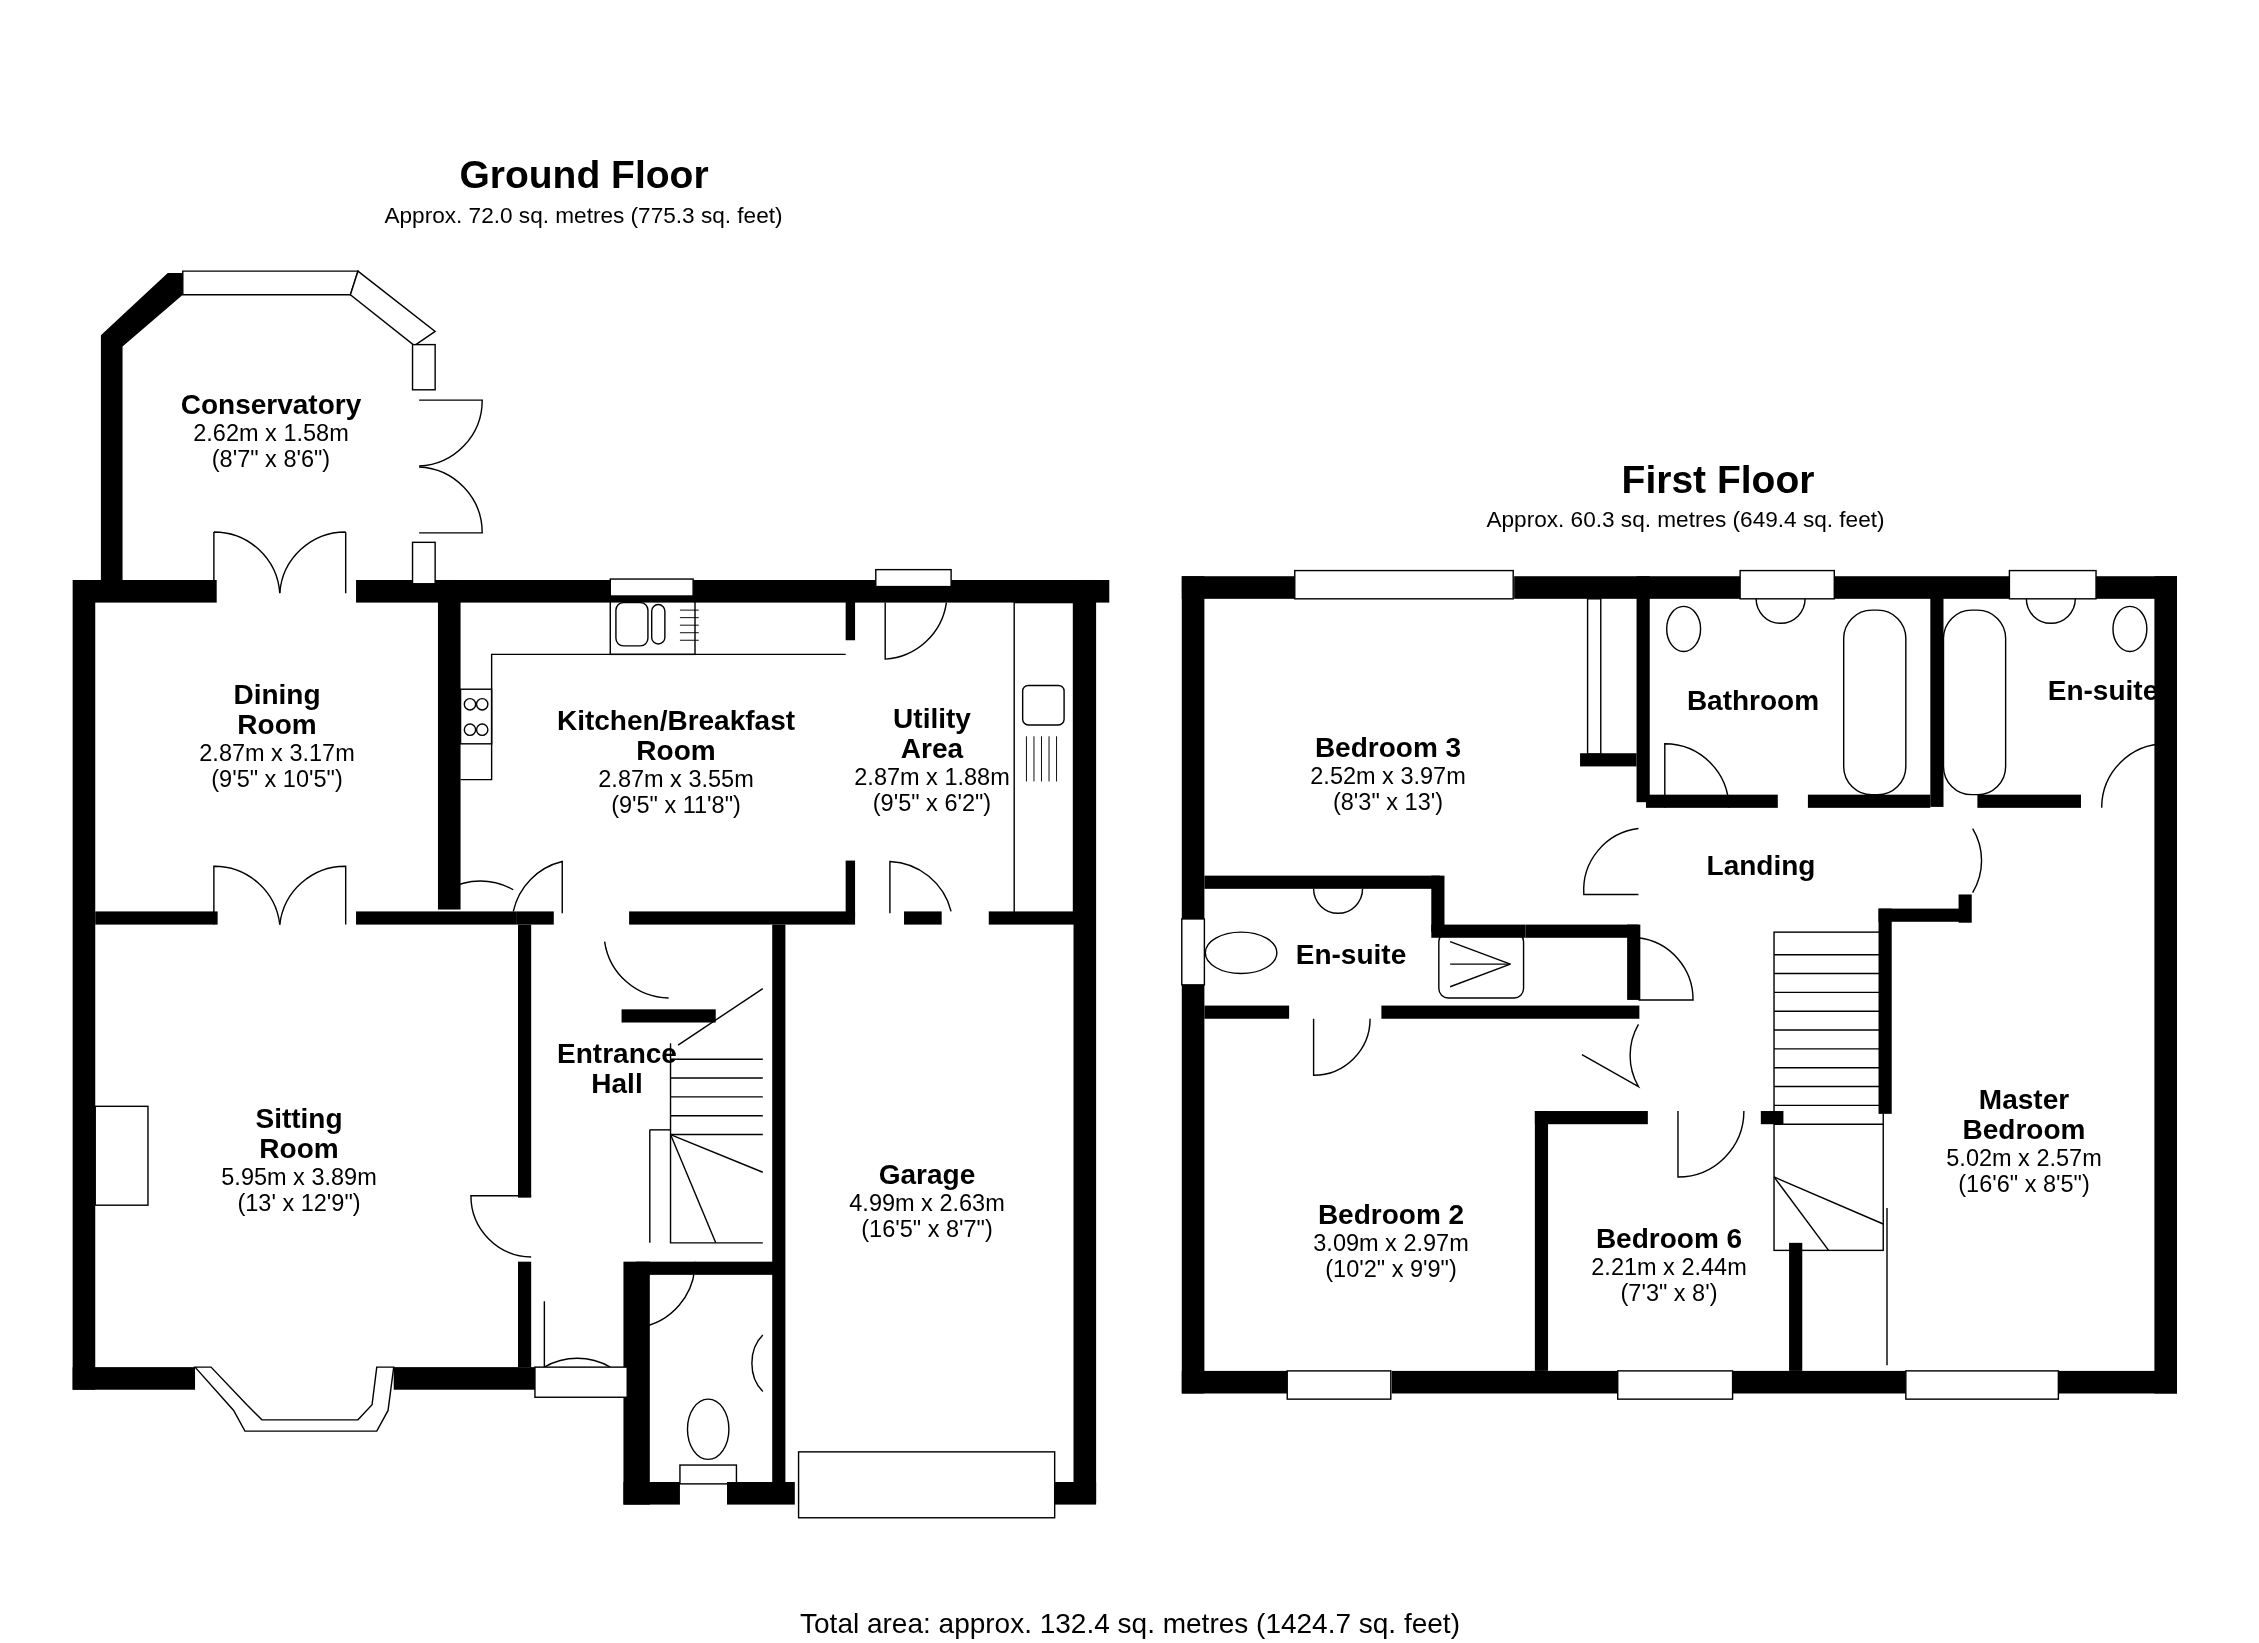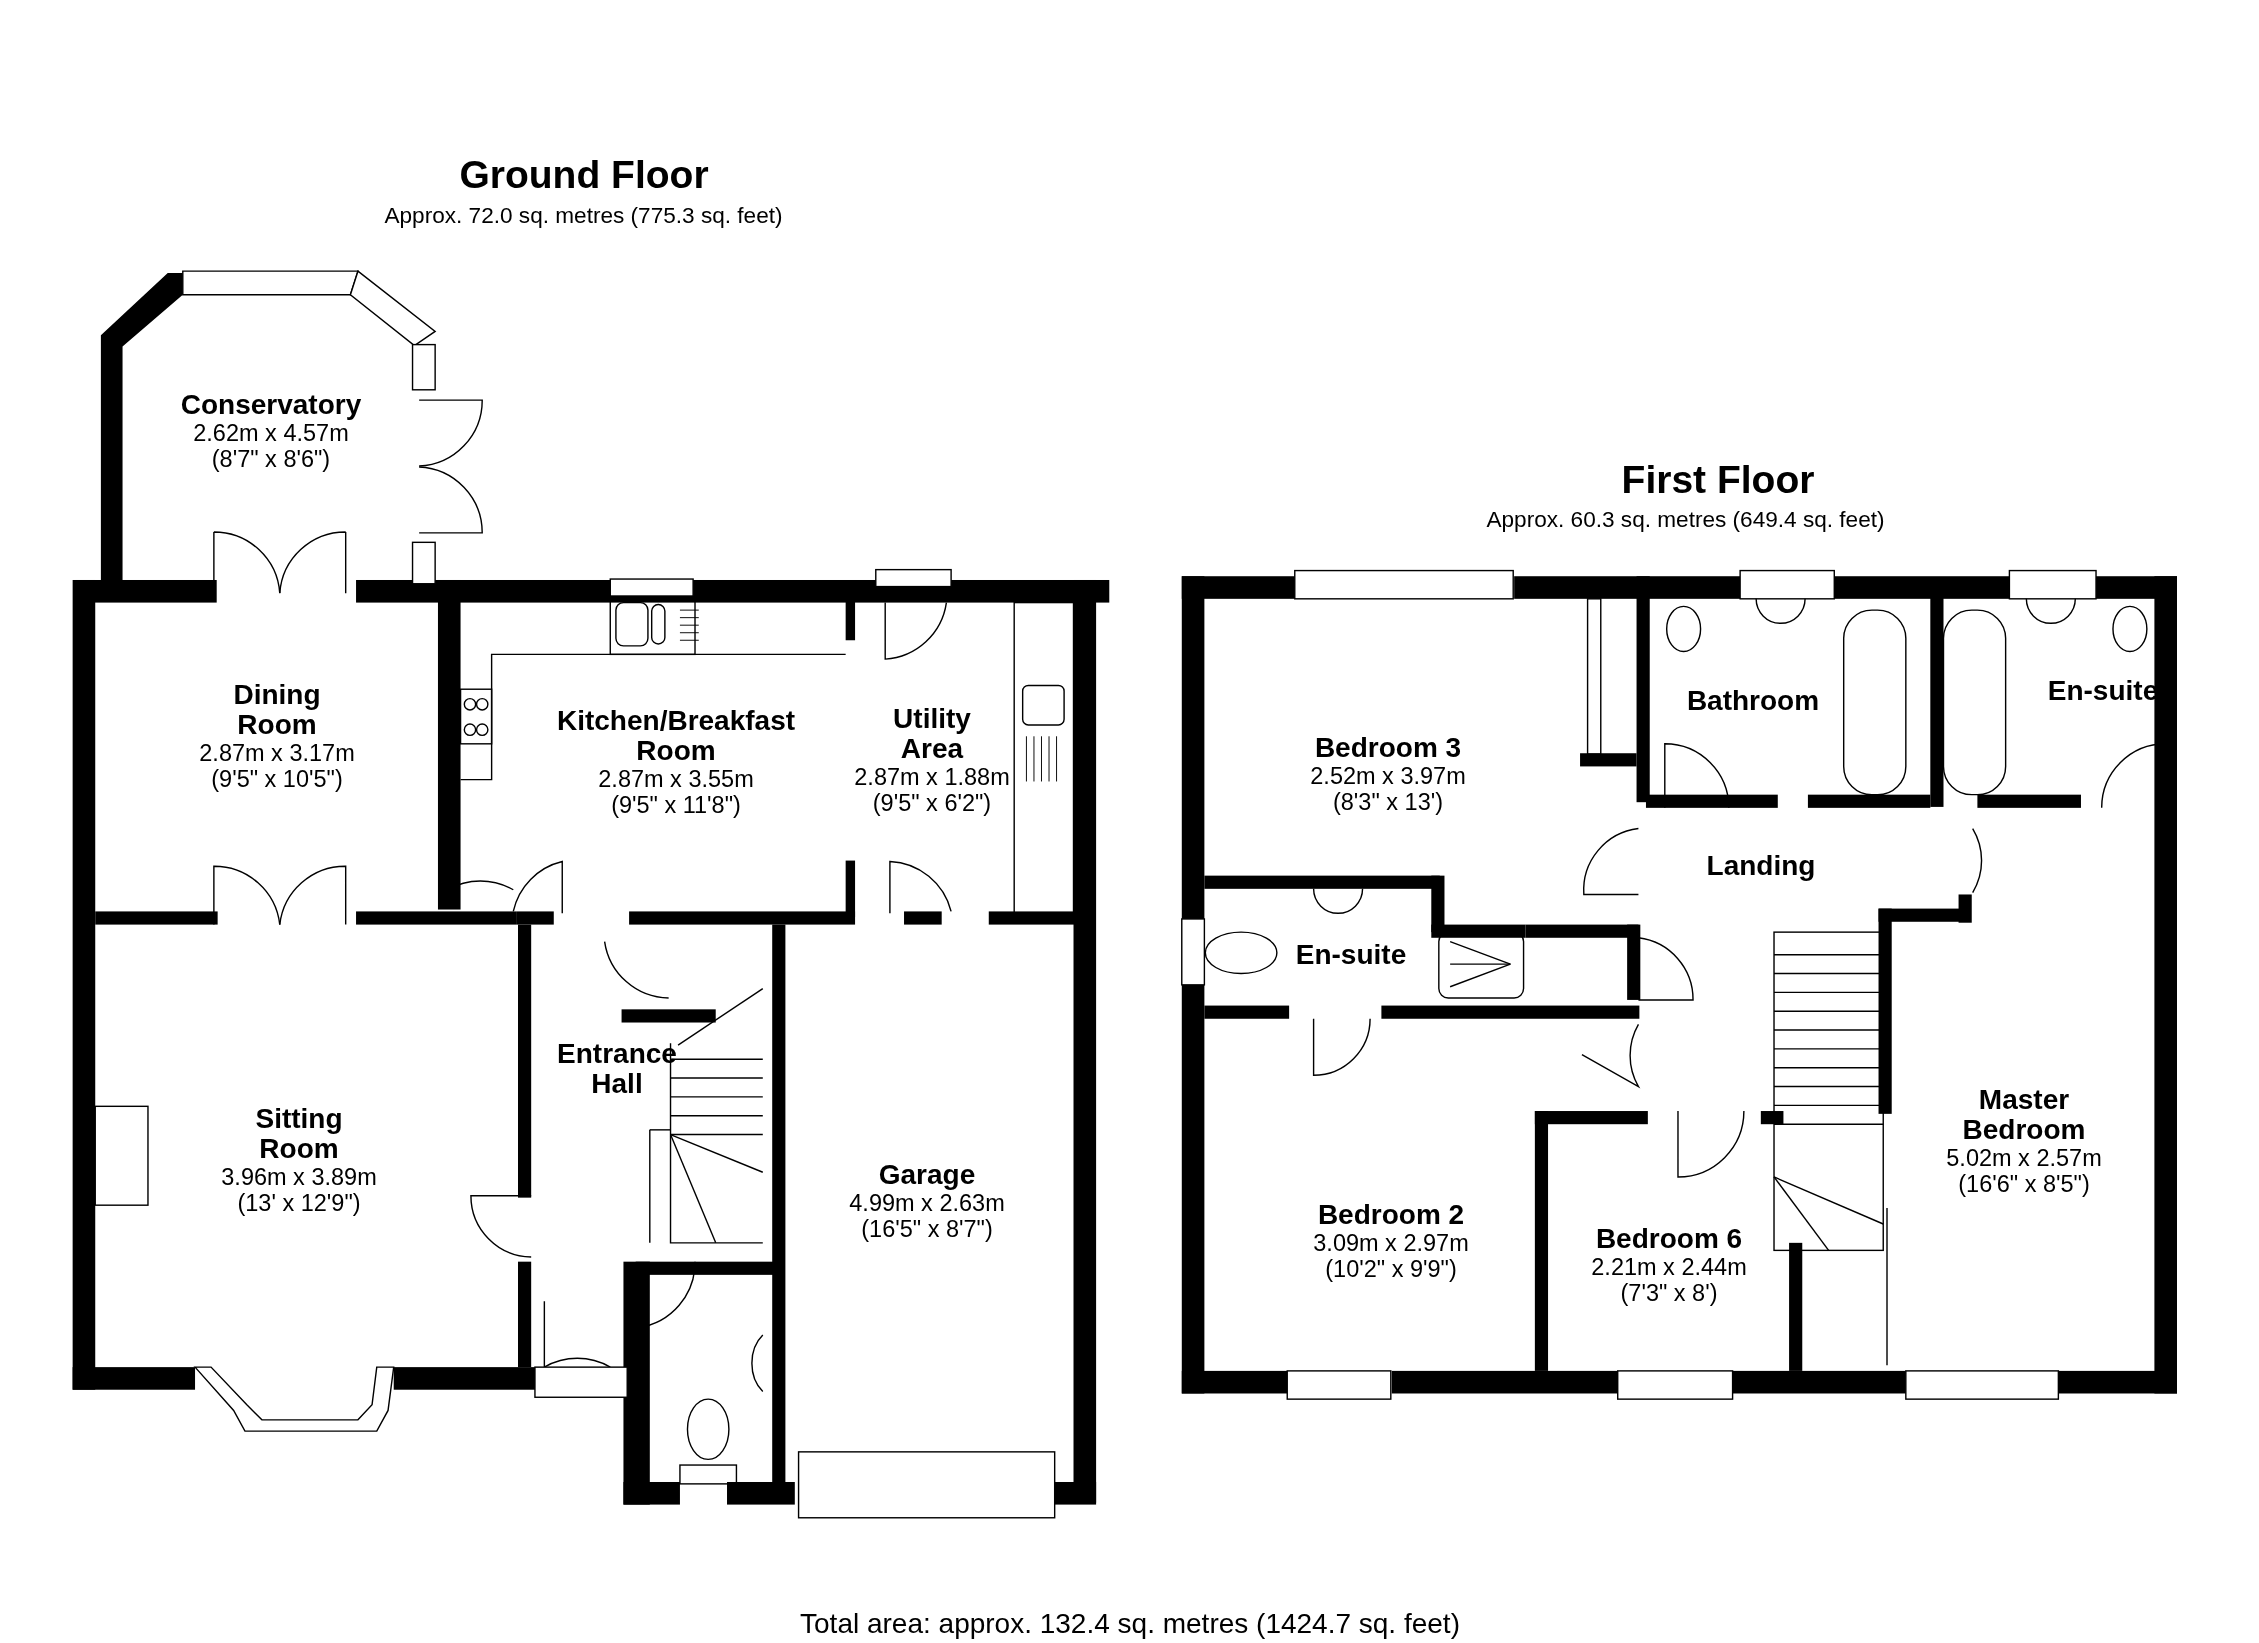--- a/index.html
+++ b/index.html
@@ -227,21 +227,21 @@
   <div class="floor-sub" style="left:282px; width:603px; top:203px;">Approx. 72.0 sq. metres (775.3 sq. feet)</div>
 </div>
 
 <div>
   <div class="floor-title" style="left:1492px; width:452px; top:458px;">First Floor</div>
   <div class="floor-sub" style="left:1384px; width:603px; top:507px;">Approx. 60.3 sq. metres (649.4 sq. feet)</div>
 </div>
 
 <div class="room-label" style="left:271px; top:390px;">
   <span class="room-name">Conservatory</span>
-  <span class="room-dim">2.62m x 4.57m</span>
+  <span class="room-dim">2.62m x 1.58m</span>
   <span class="room-dim">(8'7" x 8'6")</span>
 </div>
 <div class="room-label" style="left:277px; top:680px;">
   <span class="room-name">Dining</span>
   <span class="room-name">Room</span>
   <span class="room-dim">2.87m x 3.17m</span>
   <span class="room-dim">(9'5" x 10'5")</span>
 </div>
 <div class="room-label" style="left:676px; top:706px;">
   <span class="room-name">Kitchen/Breakfast</span>
@@ -251,21 +251,21 @@
 </div>
 <div class="room-label" style="left:932px; top:704px;">
   <span class="room-name">Utility</span>
   <span class="room-name">Area</span>
   <span class="room-dim">2.87m x 1.88m</span>
   <span class="room-dim">(9'5" x 6'2")</span>
 </div>
 <div class="room-label" style="left:299px; top:1104px;">
   <span class="room-name">Sitting</span>
   <span class="room-name">Room</span>
-  <span class="room-dim">3.96m x 3.89m</span>
+  <span class="room-dim">5.95m x 3.89m</span>
   <span class="room-dim">(13' x 12'9")</span>
 </div>
 <div class="room-label" style="left:617px; top:1039px;">
   <span class="room-name">Entrance</span>
   <span class="room-name">Hall</span>
 </div>
 <div class="room-label" style="left:927px; top:1160px;">
   <span class="room-name">Garage</span>
   <span class="room-dim">4.99m x 2.63m</span>
   <span class="room-dim">(16'5" x 8'7")</span>

